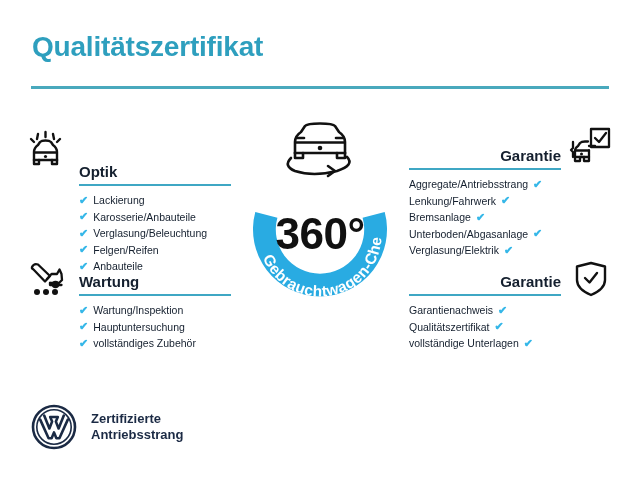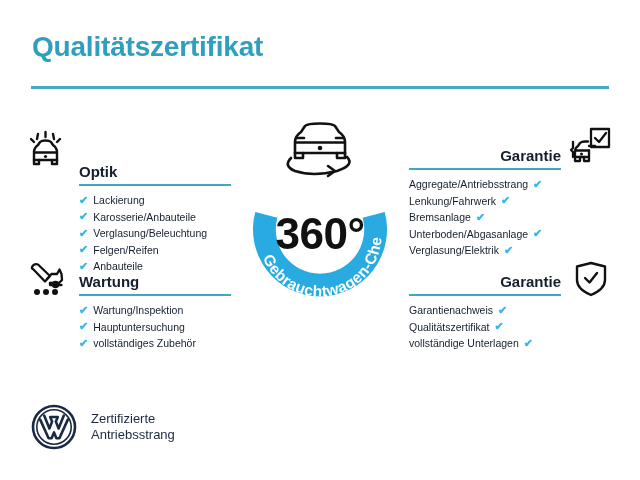--- a/index.html
+++ b/index.html
@@ -154,21 +154,21 @@
     position: absolute;
     left: 31px;
     top: 404px;
     display: flex;
     align-items: center;
   }
   #vw-logo { width: 46px; height: 46px; }
   #footer-text {
     margin-left: 14px;
     font-size: 13px;
-    font-weight: normal;
+    font-weight: bold;
     line-height: 16px;
     color: #1b2a44;
     white-space: nowrap;
   }
 </style>
 </head>
 <body>
 
 <div id="page">
 

